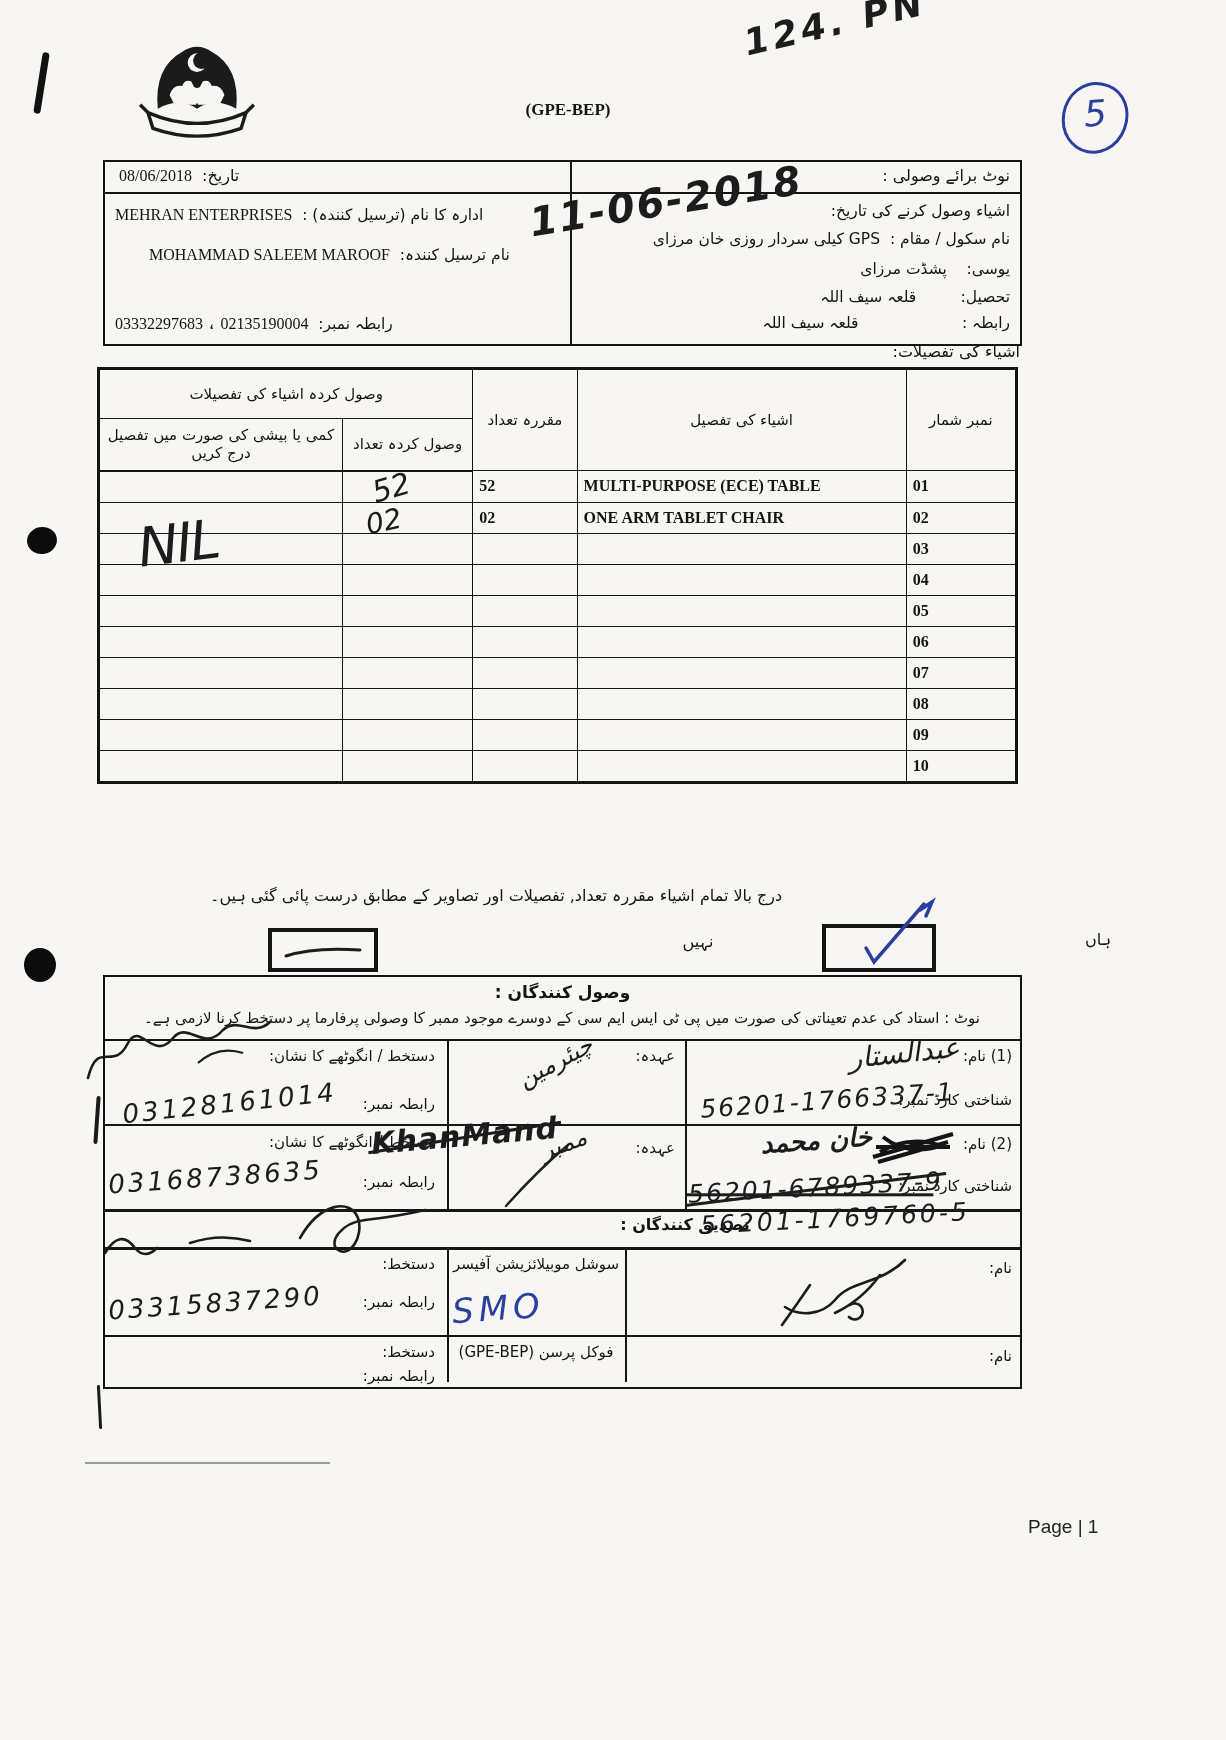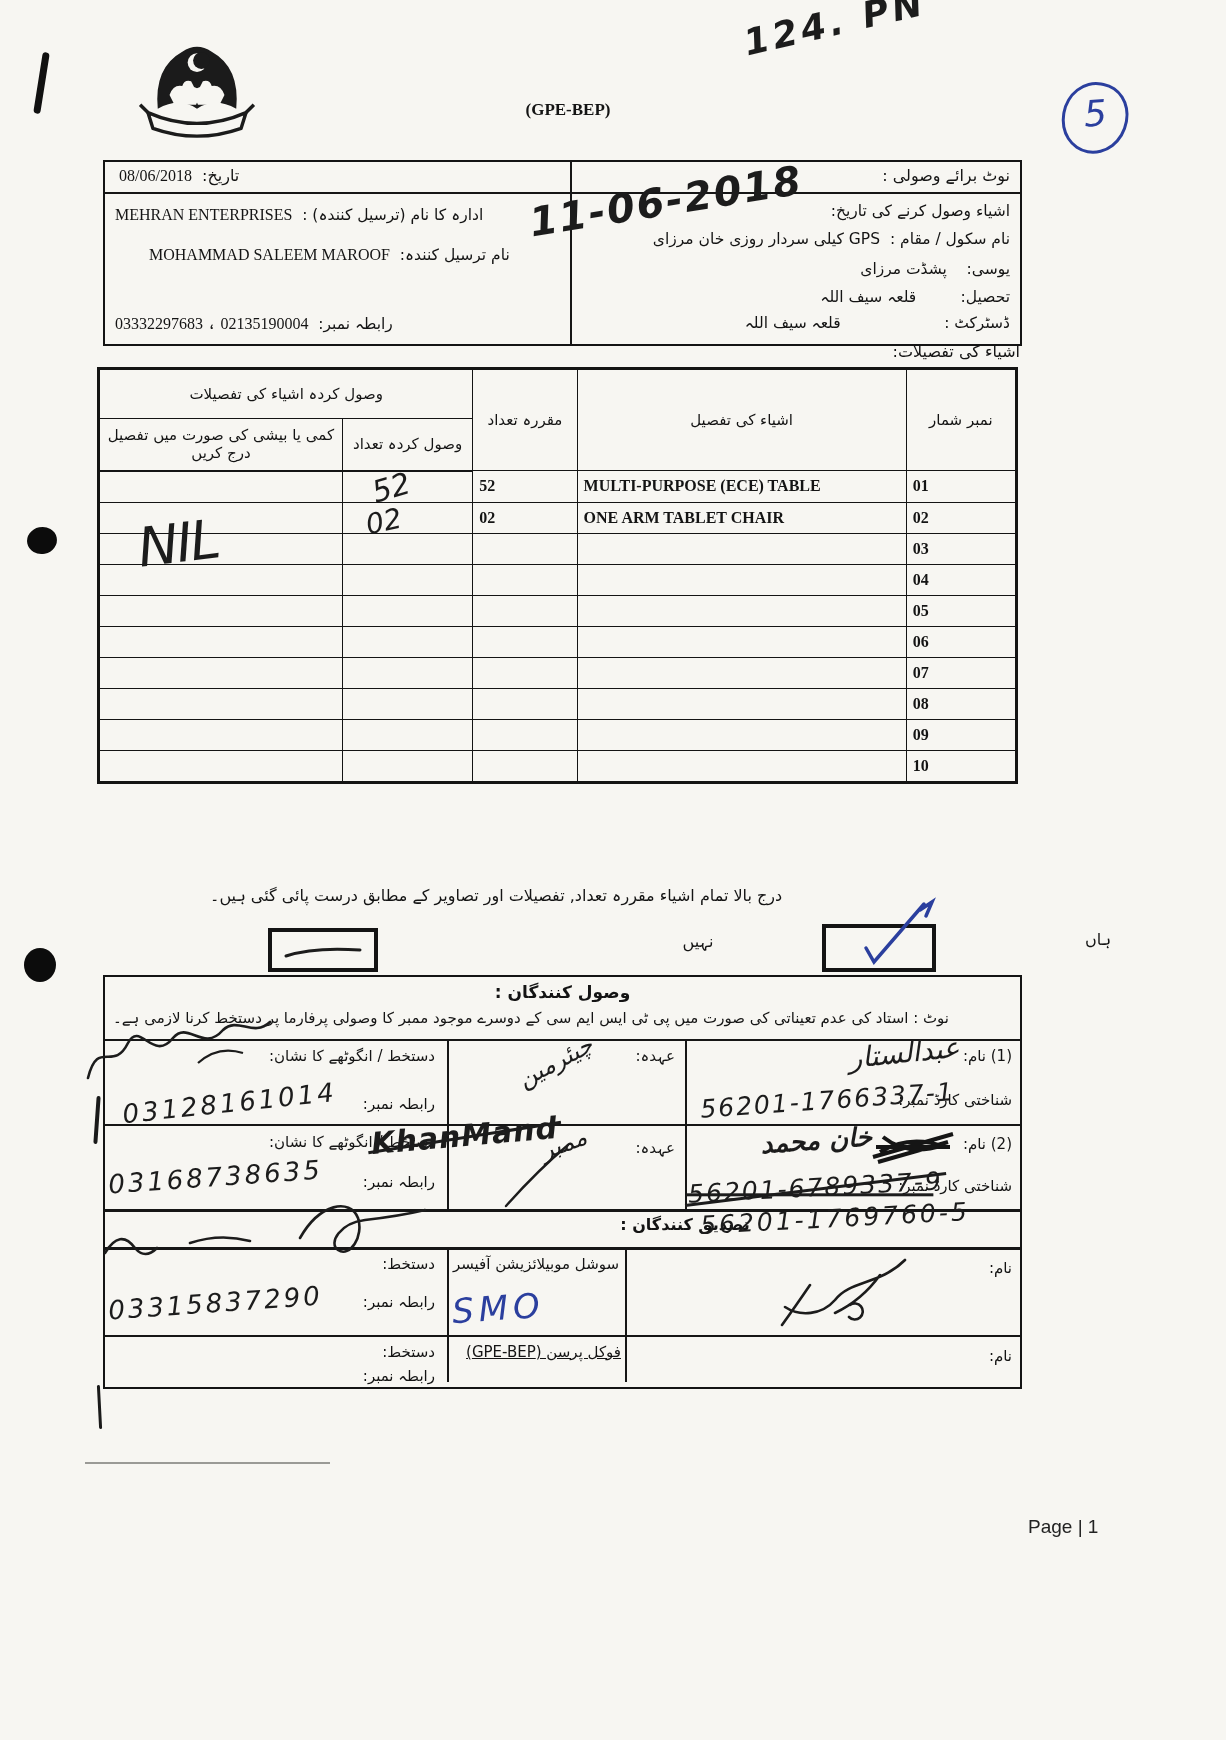--- a/index.html
+++ b/index.html
@@ -106,21 +106,21 @@
     </div>
     <div class="abs u" style="left:475px;top:98px;width:430px;text-align:right;padding-right:10px;font-size:15.5px;">
       <span>یوسی:</span>&nbsp;&nbsp;&nbsp;
       <span>پشڈت مرزای</span>
     </div>
     <div class="abs u" style="left:475px;top:126px;width:430px;text-align:right;padding-right:8px;font-size:15.5px;">
       <span>تحصیل:</span>&nbsp;&nbsp;&nbsp;&nbsp;&nbsp;&nbsp;&nbsp;&nbsp;
       <span>قلعہ سیف اللہ</span>
     </div>
     <div class="abs u" style="left:475px;top:152px;width:430px;text-align:right;padding-right:6px;font-size:15.5px;">
-      <span>ڈسٹرکٹ :</span>&nbsp;&nbsp;&nbsp;&nbsp;&nbsp;&nbsp;&nbsp;&nbsp;&nbsp;&nbsp;&nbsp;&nbsp;&nbsp;&nbsp;&nbsp;&nbsp;&nbsp;&nbsp;&nbsp;&nbsp;
+      <span>رابطہ :</span>&nbsp;&nbsp;&nbsp;&nbsp;&nbsp;&nbsp;&nbsp;&nbsp;&nbsp;&nbsp;&nbsp;&nbsp;&nbsp;&nbsp;&nbsp;&nbsp;&nbsp;&nbsp;&nbsp;&nbsp;
       <span>قلعہ سیف اللہ</span>
     </div>
   </div>
 
   
   <div class="abs hw" style="left:528px;top:178px;font-size:40px;font-weight:bold;transform:rotate(-9deg);letter-spacing:2px;">11-06-2018</div>
 
   
   <div class="abs u" style="left:870px;top:342px;width:150px;text-align:right;font-size:16px;">اشیاء کی تفصیلات:</div>
 
@@ -239,21 +239,21 @@
   <div class="abs chk-box" style="left:822px;top:924px;width:106px;height:40px;overflow:visible;">
     <svg width="130" height="75" viewBox="0 0 130 75" style="position:absolute;left:10px;top:-32px;">
       <path d="M30,52 L38,66 L88,8 M84,14 L96,6 L90,20" stroke="#2b3f9e" stroke-width="3.5" fill="none" stroke-linecap="round"></path>
     </svg>
   </div>
   <div class="abs u" style="left:1068px;top:930px;width:60px;text-align:center;font-size:16px;">ہاں</div>
 
   
   <div class="abs rcv-box">
     <div class="abs u b" style="left:0;top:5px;width:100%;text-align:center;font-size:17px;">وصول کنندگان :</div>
-    <div class="abs u" style="left:8px;top:32px;width:898px;text-align:left;font-size:15px;">نوٹ :  استاد کی عدم تعیناتی کی صورت میں پی ٹی ایس ایم سی کے دوسرے موجود ممبر کا وصولی پرفارما پر دستخط کرنا لازمی ہے۔</div>
+    <div class="abs u" style="left:8px;top:32px;width:898px;text-align:center;font-size:15px;">نوٹ :  استاد کی عدم تعیناتی کی صورت میں پی ٹی ایس ایم سی کے دوسرے موجود ممبر کا وصولی پرفارما پر دستخط کرنا لازمی ہے۔</div>
 
     <div class="abs line-h" style="left:0;top:62px;width:100%;"></div>
     <div class="abs line-h" style="left:0;top:147px;width:100%;"></div>
     <div class="abs line-h" style="left:0;top:232px;width:100%;height:2.6px;"></div>
     <div class="abs line-h" style="left:0;top:270px;width:100%;height:2.6px;"></div>
     <div class="abs line-h" style="left:0;top:358px;width:100%;"></div>
     <div class="abs line-v" style="left:342px;top:62px;height:170px;"></div>
     <div class="abs line-v" style="left:580px;top:62px;height:170px;"></div>
     <div class="abs line-v" style="left:342px;top:270px;height:135px;"></div>
     <div class="abs line-v" style="left:520px;top:270px;height:135px;"></div>
@@ -271,21 +271,21 @@
     <div class="abs u" style="right:585px;top:196px;font-size:15px;">رابطہ نمبر:</div>
 
     <div class="abs u b" style="left:480px;top:238px;width:200px;text-align:center;font-size:16px;">تصدیق کنندگان :</div>
 
     <div class="abs u" style="right:8px;top:282px;font-size:15px;">نام:</div>
     <div class="abs u" style="left:346px;top:278px;width:170px;text-align:center;font-size:15px;">سوشل موبیلائزیشن آفیسر</div>
     <div class="abs u" style="right:585px;top:278px;font-size:15px;">دستخط:</div>
     <div class="abs u" style="right:585px;top:316px;font-size:15px;">رابطہ نمبر:</div>
 
     <div class="abs u" style="right:8px;top:370px;font-size:15px;">نام:</div>
-    <div class="abs u" style="left:346px;top:366px;width:170px;font-size:15px;text-decoration:underline;">فوکل پرسن (GPE-BEP)</div>
+    <div class="abs u" style="left:346px;top:366px;width:170px;text-align:center;font-size:15px;">فوکل پرسن (GPE-BEP)</div>
     <div class="abs u" style="right:585px;top:366px;font-size:15px;">دستخط:</div>
     <div class="abs u" style="right:585px;top:390px;font-size:15px;">رابطہ نمبر:</div>
   </div>
 
   
   <div class="abs hw u" style="left:780px;top:1040px;width:180px;font-size:28px;transform:rotate(-6deg);">عبدالستار</div>
   <div class="abs hw" style="left:700px;top:1086px;font-size:25px;transform:rotate(-4deg);letter-spacing:2px;">56201-1766337-1</div>
   <div class="abs hw u" style="left:515px;top:1048px;font-size:24px;transform:rotate(-28deg);">چیئرمین</div>
   <div class="abs hw" style="left:122px;top:1088px;font-size:26px;transform:rotate(-6deg);letter-spacing:3px;">03128161014</div>
 

